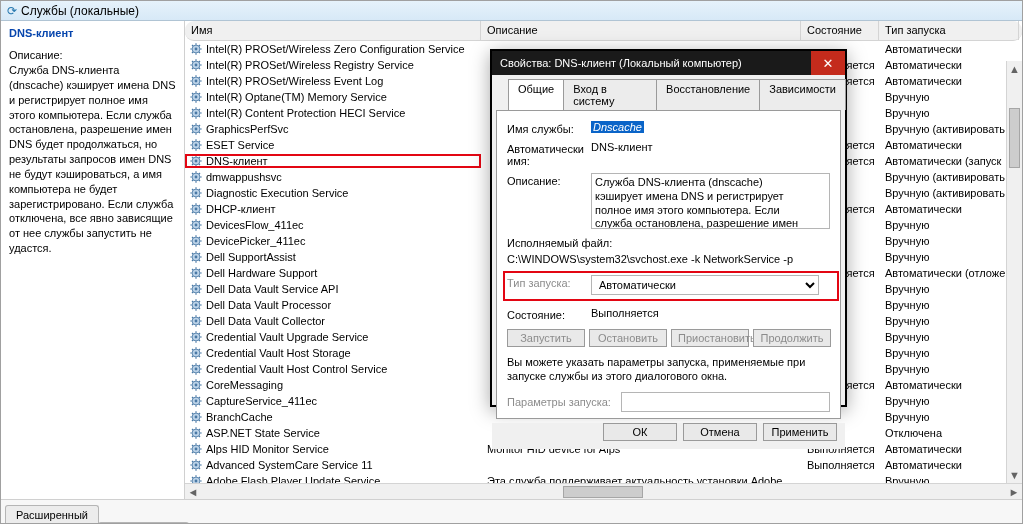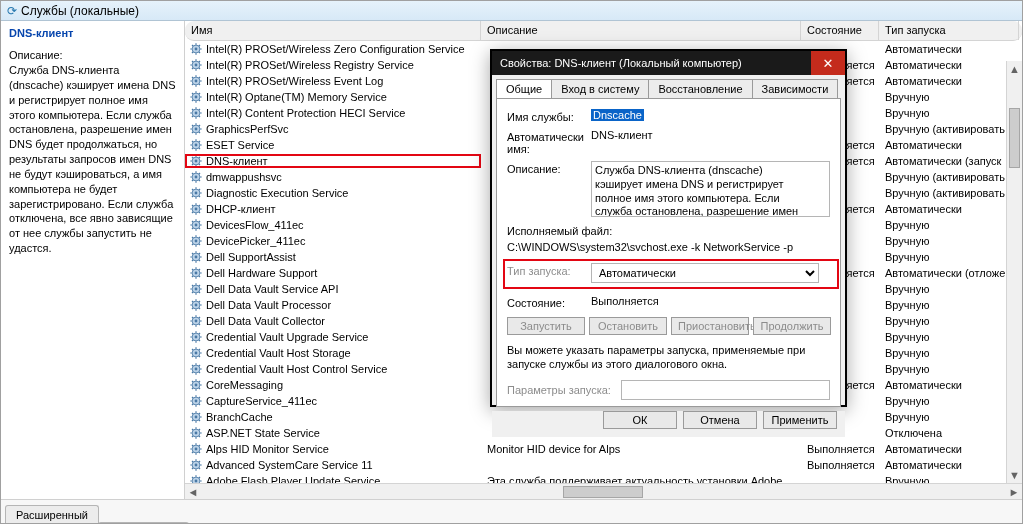--- a/index.html
+++ b/index.html
@@ -143,22 +143,23 @@
   .dlg-title .close {
     margin-left:auto; width:34px; height:24px;
     background:#c42b1c; color:#fff;
     display:flex; align-items:center; justify-content:center;
     font-size:13px; cursor:pointer;
   }
   .dlg-tabs {
     display:flex;
     background:#f0f0f0;
     padding-top:4px;
-    padding-left:4px;
+    padding-left:16px;
     gap:0;
+    justify-content:flex-end;
   }
   .dlg-tabs .dtab {
     padding:3px 9px;
     border:1px solid #9a9a9a;
     background:#ececec;
     font-size:11px;
     cursor:pointer;
     margin-right:-1px;
     border-bottom:none;
   }
@@ -167,21 +168,21 @@
     flex:1;
     background:#fff;
     border:1px solid #9a9a9a;
     margin:0 4px 4px 4px;
     padding:10px 10px 6px 10px;
     position:relative;
   }
   .form-row { display:flex; margin-bottom:6px; align-items:flex-start;}
   .form-row .lbl { width:84px; color:#000; padding-top:2px;}
   .form-row .val { flex:1; }
-  .sel-blue { background:#0a64c8; color:#fff; padding:0 2px;}
+  .sel-blue { background:#0a64c8; color:#fff; padding:0 2px;font-style:italic;}
   .desc-box {
     width:100%; height:56px;
     border:1px solid #b5b5b5;
     font-family:inherit; font-size:11px;
     padding:2px 18px 2px 3px;
     overflow-y:scroll;
     resize:none;
     line-height:1.25;
   }
   .exe-path { margin:4px 0 10px 0; word-break:break-all;}

